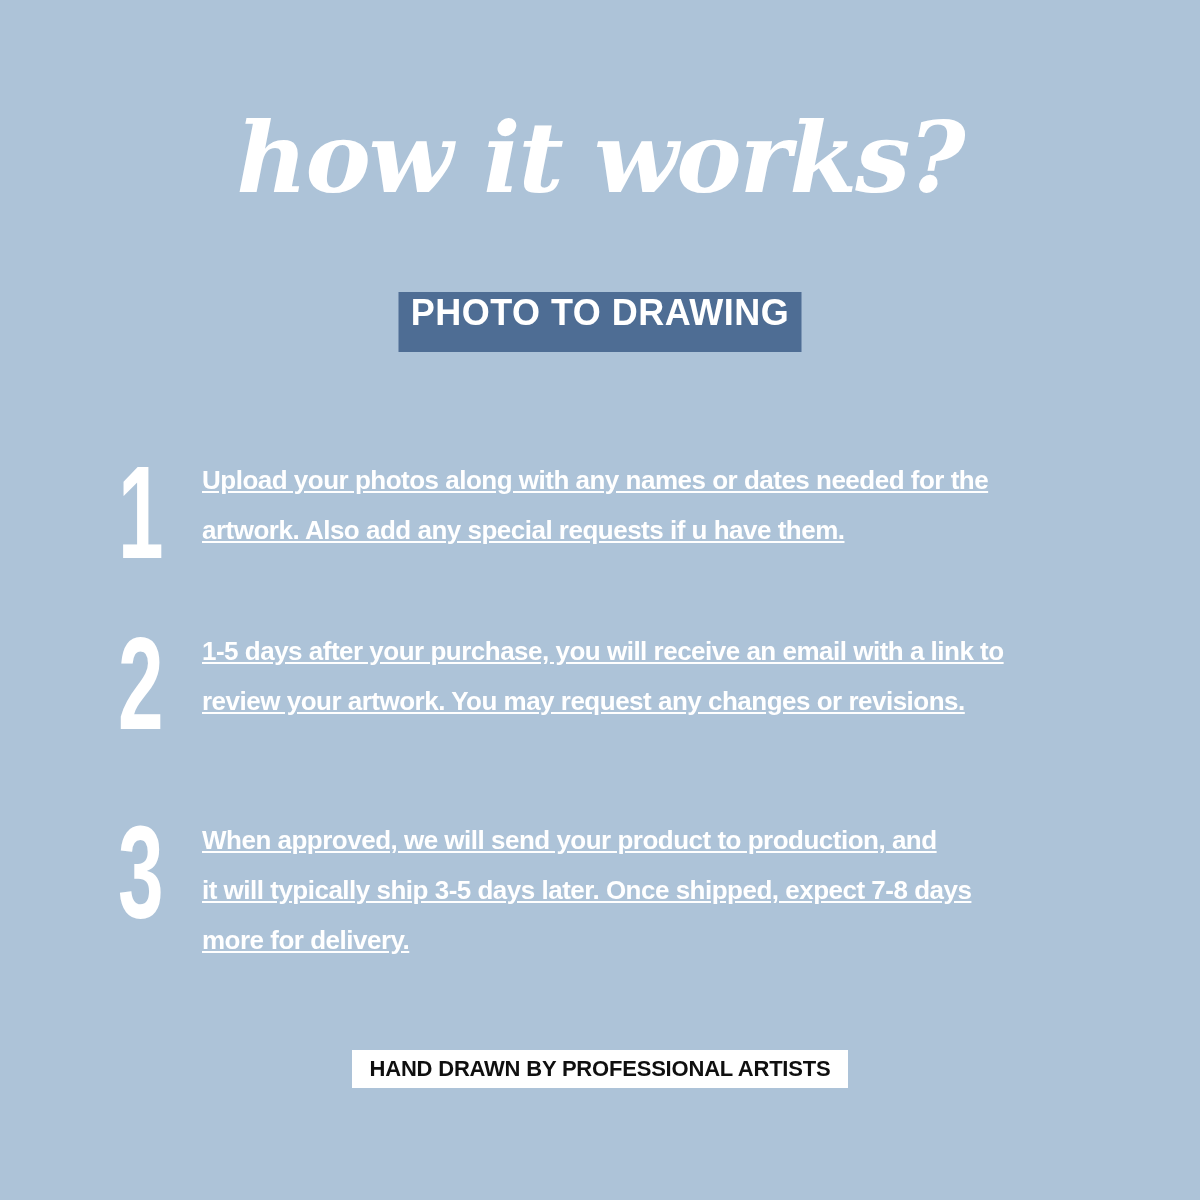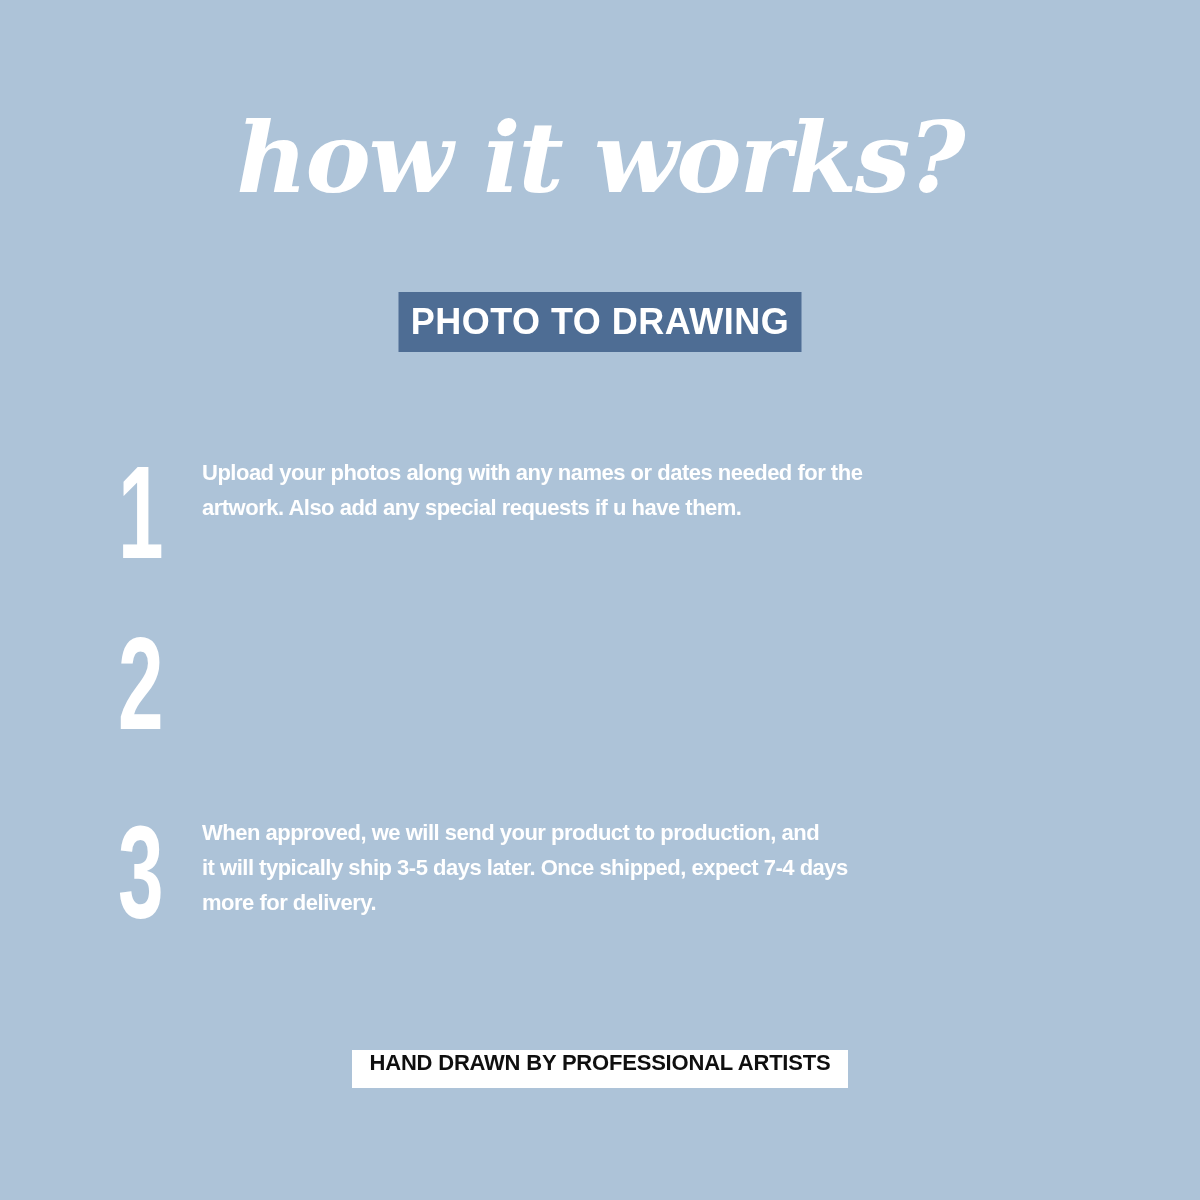--- a/index.html
+++ b/index.html
@@ -32,21 +32,21 @@
   }
   .badge {
     position: absolute;
     top: 292px;
     left: 50%;
     transform: translateX(-50%);
     width: 403px;
     height: 60px;
     background: var(--badge-bg, #4e6d94);
     display: flex;
-    align-items: center;
+    align-items: flex-start;
     justify-content: center;
     color: var(--text, #ffffff);
     font-size: 36px;
     font-weight: bold;
     letter-spacing: 0.5px;
     white-space: nowrap;
   }
   .step {
     position: absolute;
     left: 118px;
@@ -71,38 +71,39 @@
   }
   .step-heading {
     font-size: 34px;
     font-weight: normal;
     letter-spacing: 0.5px;
     line-height: 36px;
     color: var(--text, #ffffff);
     margin-bottom: 12px;
   }
   .step-body {
-    font-size: 22px;
+    font-size: 26px;
     font-weight: bold;
     letter-spacing: -0.5px;
-    line-height: 35px;
+    line-height: 50px;
     color: var(--text, #ffffff);
     white-space: pre-line;
+    text-decoration: underline;
   }
   .footer-banner {
     position: absolute;
     top: 1050px;
     left: 50%;
     transform: translateX(-50%);
     width: 496px;
     height: 38px;
     background: var(--footer-bg, #ffffff);
     color: var(--footer-text, #0f0f0f);
     display: flex;
-    align-items: flex-start;
+    align-items: center;
     justify-content: center;
     font-size: 22px;
     font-weight: bold;
     letter-spacing: -0.2px;
     white-space: nowrap;
   }
 </style>
 </head>
 <body>
 
@@ -118,28 +119,30 @@
     <div class="step-number">1</div>
     <div class="step-content">
       <div class="step-body">Upload your photos along with any names or dates needed for the
 artwork. Also add any special requests if u have them.</div>
     </div>
   </div>
 
   <div class="step step-2">
     <div class="step-number">2</div>
     <div class="step-content">
+      <div class="step-body">1-5 days after your purchase, you will receive an email with a link to
+review your artwork. You may request any changes or revisions.</div>
     </div>
   </div>
 
   <div class="step step-3">
     <div class="step-number">3</div>
     <div class="step-content">
       <div class="step-body">When approved, we will send your product to production, and
-it will typically ship 3-5 days later. Once shipped, expect 7-4 days
+it will typically ship 3-5 days later. Once shipped, expect 7-8 days
 more for delivery.</div>
     </div>
   </div>
 
   <div class="footer-banner">
     <span>HAND DRAWN BY PROFESSIONAL ARTISTS</span>
   </div>
 
 </div>
 

